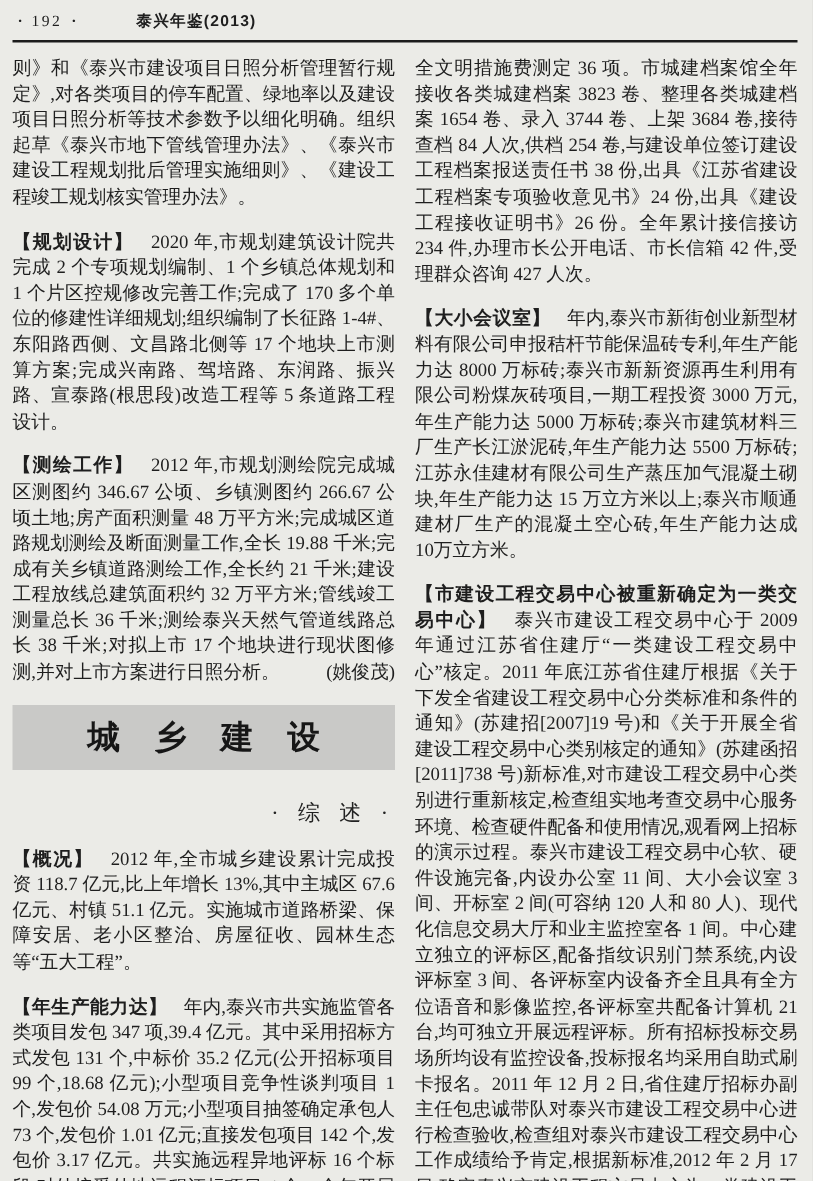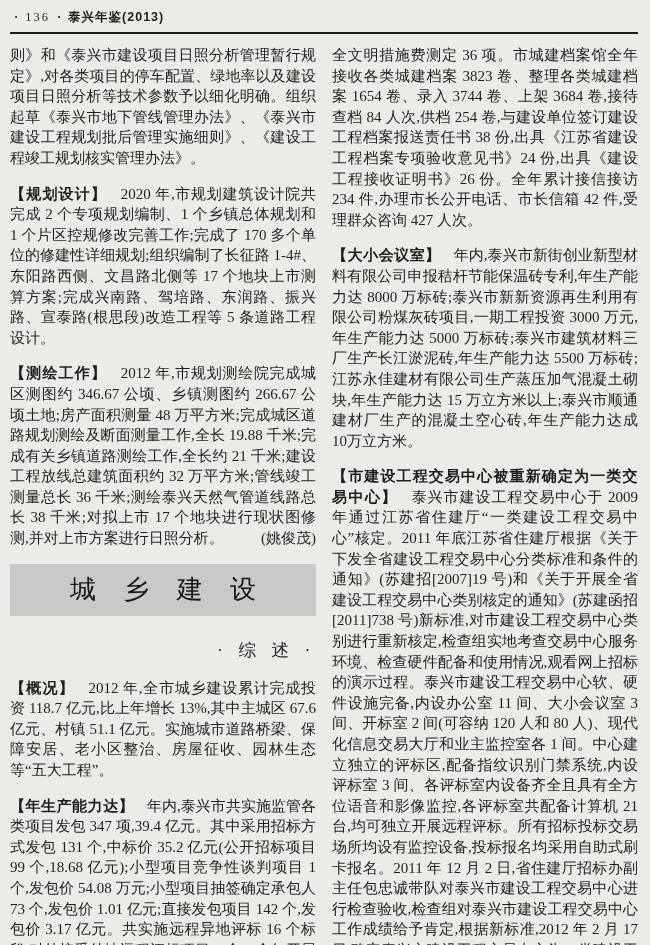--- a/index.html
+++ b/index.html
@@ -24,20 +24,21 @@
     border-bottom: 2px solid #1c1c1c;
     margin-bottom: 11px;
   }
   .hdr .dot { font-weight: bold; }
   .hdr .pg { letter-spacing: 2px; }
   .hdr .booktitle {
     font-family: "Liberation Sans", "DejaVu Sans", sans-serif;
     font-weight: bold;
     font-size: 12.5px;
     letter-spacing: 1px;
+    margin-left: 41px;
   }
   .columns { display: flex; gap: 16px; }
   .col { flex: 1; min-width: 0; }
   p.para {
     margin: 0 0 15px 0;
     font-size: 15px;
     line-height: 20.6px;
     text-align: justify;
     text-justify: inter-ideograph;
   }
@@ -47,21 +48,21 @@
     font-weight: bold;
     margin-right: 9px;
     letter-spacing: 0.5px;
   }
   .author { float: right; }
   .banner {
     margin: 14px 0 22px 0;
     background: #c9c9c7;
     text-align: center;
     font-family: "Liberation Sans", "DejaVu Sans", sans-serif;
-    font-weight: normal;
+    font-weight: bold;
     font-size: 26px;
     letter-spacing: 1.05em;
     text-indent: 1.05em;
     padding: 8px 0 9px 0;
     color: #161616;
   }
   .subhead {
     text-align: right;
     font-size: 17.5px;
     letter-spacing: 0.32em;
@@ -72,21 +73,21 @@
   }
   .subhead.mt { margin-top: 17px; }
 </style>
 </head>
 <body>
 
 <div class="page">
 
   <div class="hdr">
     <span class="dot">·</span>
-    <span class="pg">136</span>
+    <span class="pg">192</span>
     <span class="dot">·</span>
     <span class="booktitle">泰兴年鉴(2013)</span>
   </div>
 
   <div class="columns">
 
     <div class="col">
 
       <p class="para">
         <span>则》和《泰兴市建设项目日照分析管理暂行规定》,对各类项目的停车配置、绿地率以及建设项目日照分析等技术参数予以细化明确。组织起草《泰兴市地下管线管理办法》、《泰兴市建设工程规划批后管理实施细则》、《建设工程竣工规划核实管理办法》。</span>

